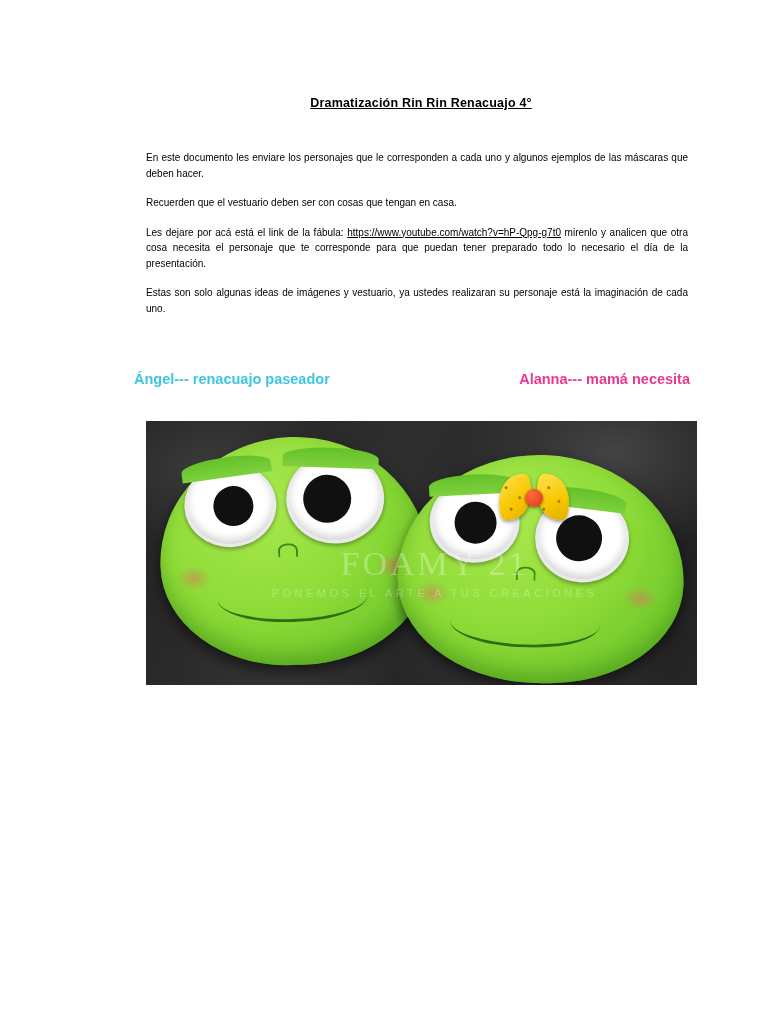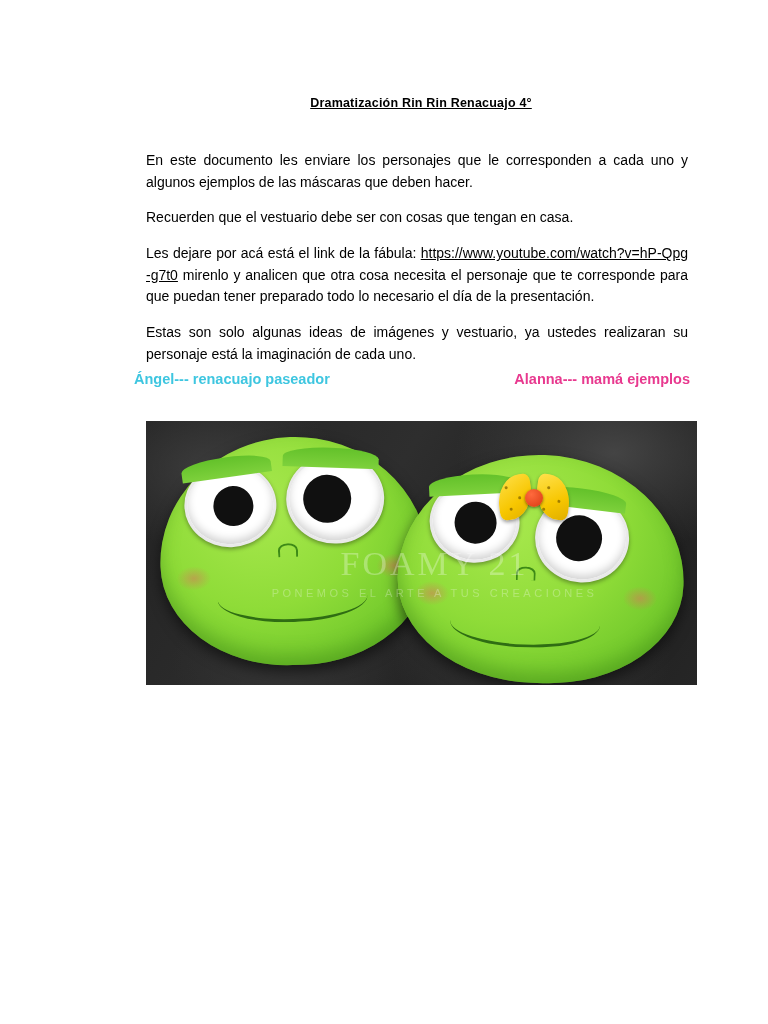--- a/index.html
+++ b/index.html
@@ -30,21 +30,21 @@
   }
   .doc-title {
     text-align: center;
     font-size: 12.5px;
     font-weight: bold;
     text-decoration: underline;
     letter-spacing: 0.2px;
     margin: 0 0 40px 0;
   }
   p.body-text {
-    font-size: 14px;
+    font-size: 10px;
     line-height: 1.55;
     margin: 0 8px 14px 0;
     text-align: justify;
     text-justify: inter-word;
   }
   p.body-text.last {
     margin-bottom: 0;
   }
   .link {
     color: #000000;
@@ -225,34 +225,34 @@
 </head>
 <body>
 
 <div class="page">
 
   <div class="content">
     <div class="doc-title">Dramatización Rin Rin Renacuajo 4°</div>
 
     <p class="body-text">En este documento les enviare los personajes que le corresponden a cada uno y algunos ejemplos de las máscaras que deben hacer.</p>
 
-    <p class="body-text">Recuerden que el vestuario debe ser con cosas que tengan en casa.</p>
+    <p class="body-text">Recuerden que el vestuario deben ser con cosas que tengan en casa.</p>
 
     <p class="body-text">
       <span>Les dejare por acá está el link de la fábula:</span>
       <span class="link">https://www.youtube.com/watch?v=hP-Qpg-g7t0</span>
       <span>mirenlo y analicen que otra cosa necesita el personaje que te corresponde para que puedan tener preparado todo lo necesario el día de la presentación.</span>
     </p>
 
     <p class="body-text last">Estas son solo algunas ideas de imágenes y vestuario, ya ustedes realizaran su personaje está la imaginación de cada uno.</p>
   </div>
 
   <div class="names-row">
     <div class="name-left">Ángel--- renacuajo paseador</div>
-    <div class="name-right">Alanna--- mamá ejemplos</div>
+    <div class="name-right">Alanna--- mamá necesita</div>
   </div>
 
   <div class="photo">
     <div class="leather"></div>
 
     <div class="mask mask-left">
       <div class="eye" style="left:26px; top:24px; width:86px; height:78px;">
         <div class="pupil" style="left:26px; top:20px; width:40px; height:40px;"></div>
       </div>
       <div class="eye" style="left:128px; top:18px; width:92px; height:84px;">

